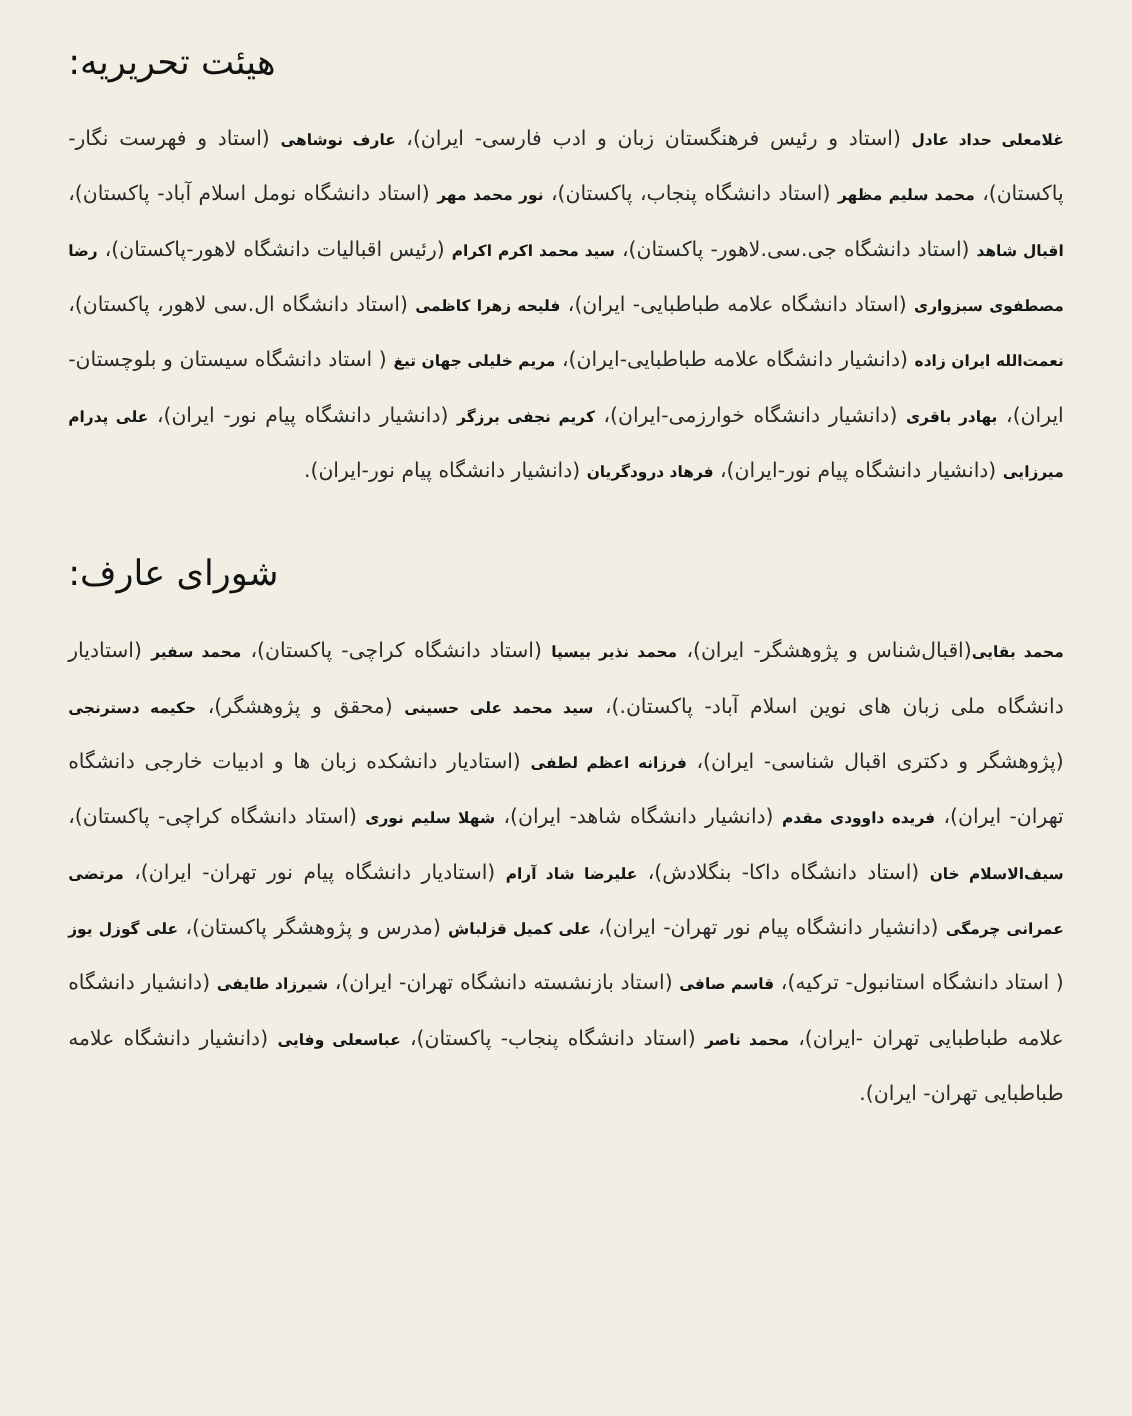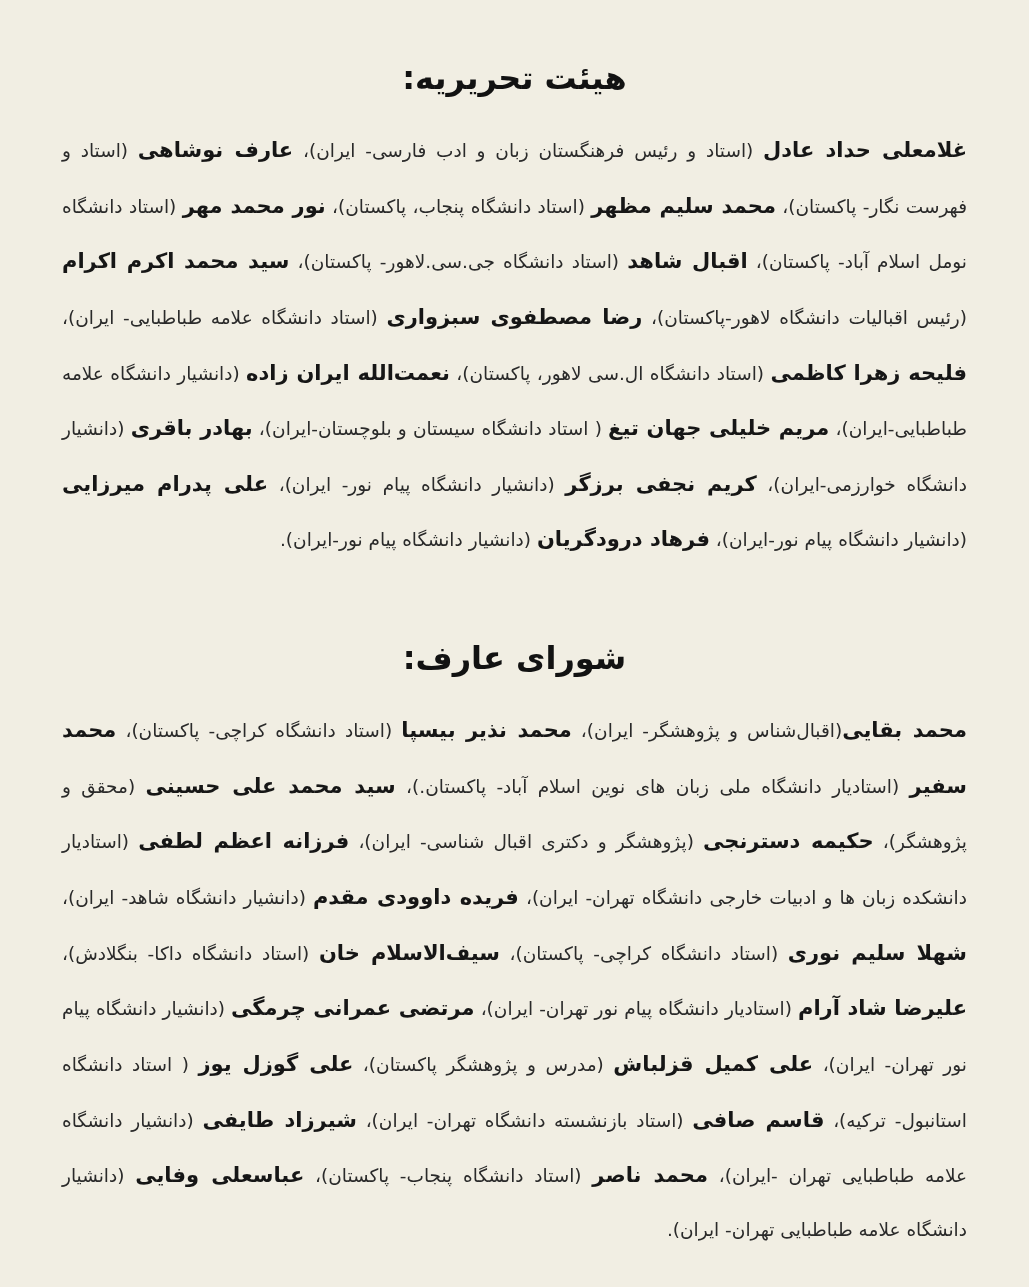--- a/index.html
+++ b/index.html
@@ -16,40 +16,40 @@
   }
   .page {
     box-sizing: border-box;
     width: 1029px;
     min-height: 1287px;
     padding: 36px 62px 40px 62px;
     background: #f1eee3;
   }
   .section-heading {
     font-size: 32px;
-    font-weight: bold;
+    font-weight: normal;
     color: #121212;
-    text-align: center;
-    margin: 23px 0 26px 0;
+    text-align: left;
+    margin: 1px 0 26px 0;
     letter-spacing: 0;
   }
   .board-paragraph {
     font-size: 19px;
     line-height: 2.65;
     text-align: justify;
     text-justify: inter-word;
     margin: 0 0 30px 0;
     color: #242424;
   }
   .member {
     white-space: normal;
   }
   .member-name {
     font-weight: bold;
-    font-size: 21px;
+    font-size: 14px;
     color: #161616;
   }
   .member-affiliation {
     font-weight: normal;
     font-size: 18.5px;
     color: #2a2a2a;
   }
   .spacer {
     height: 18px;
   }

